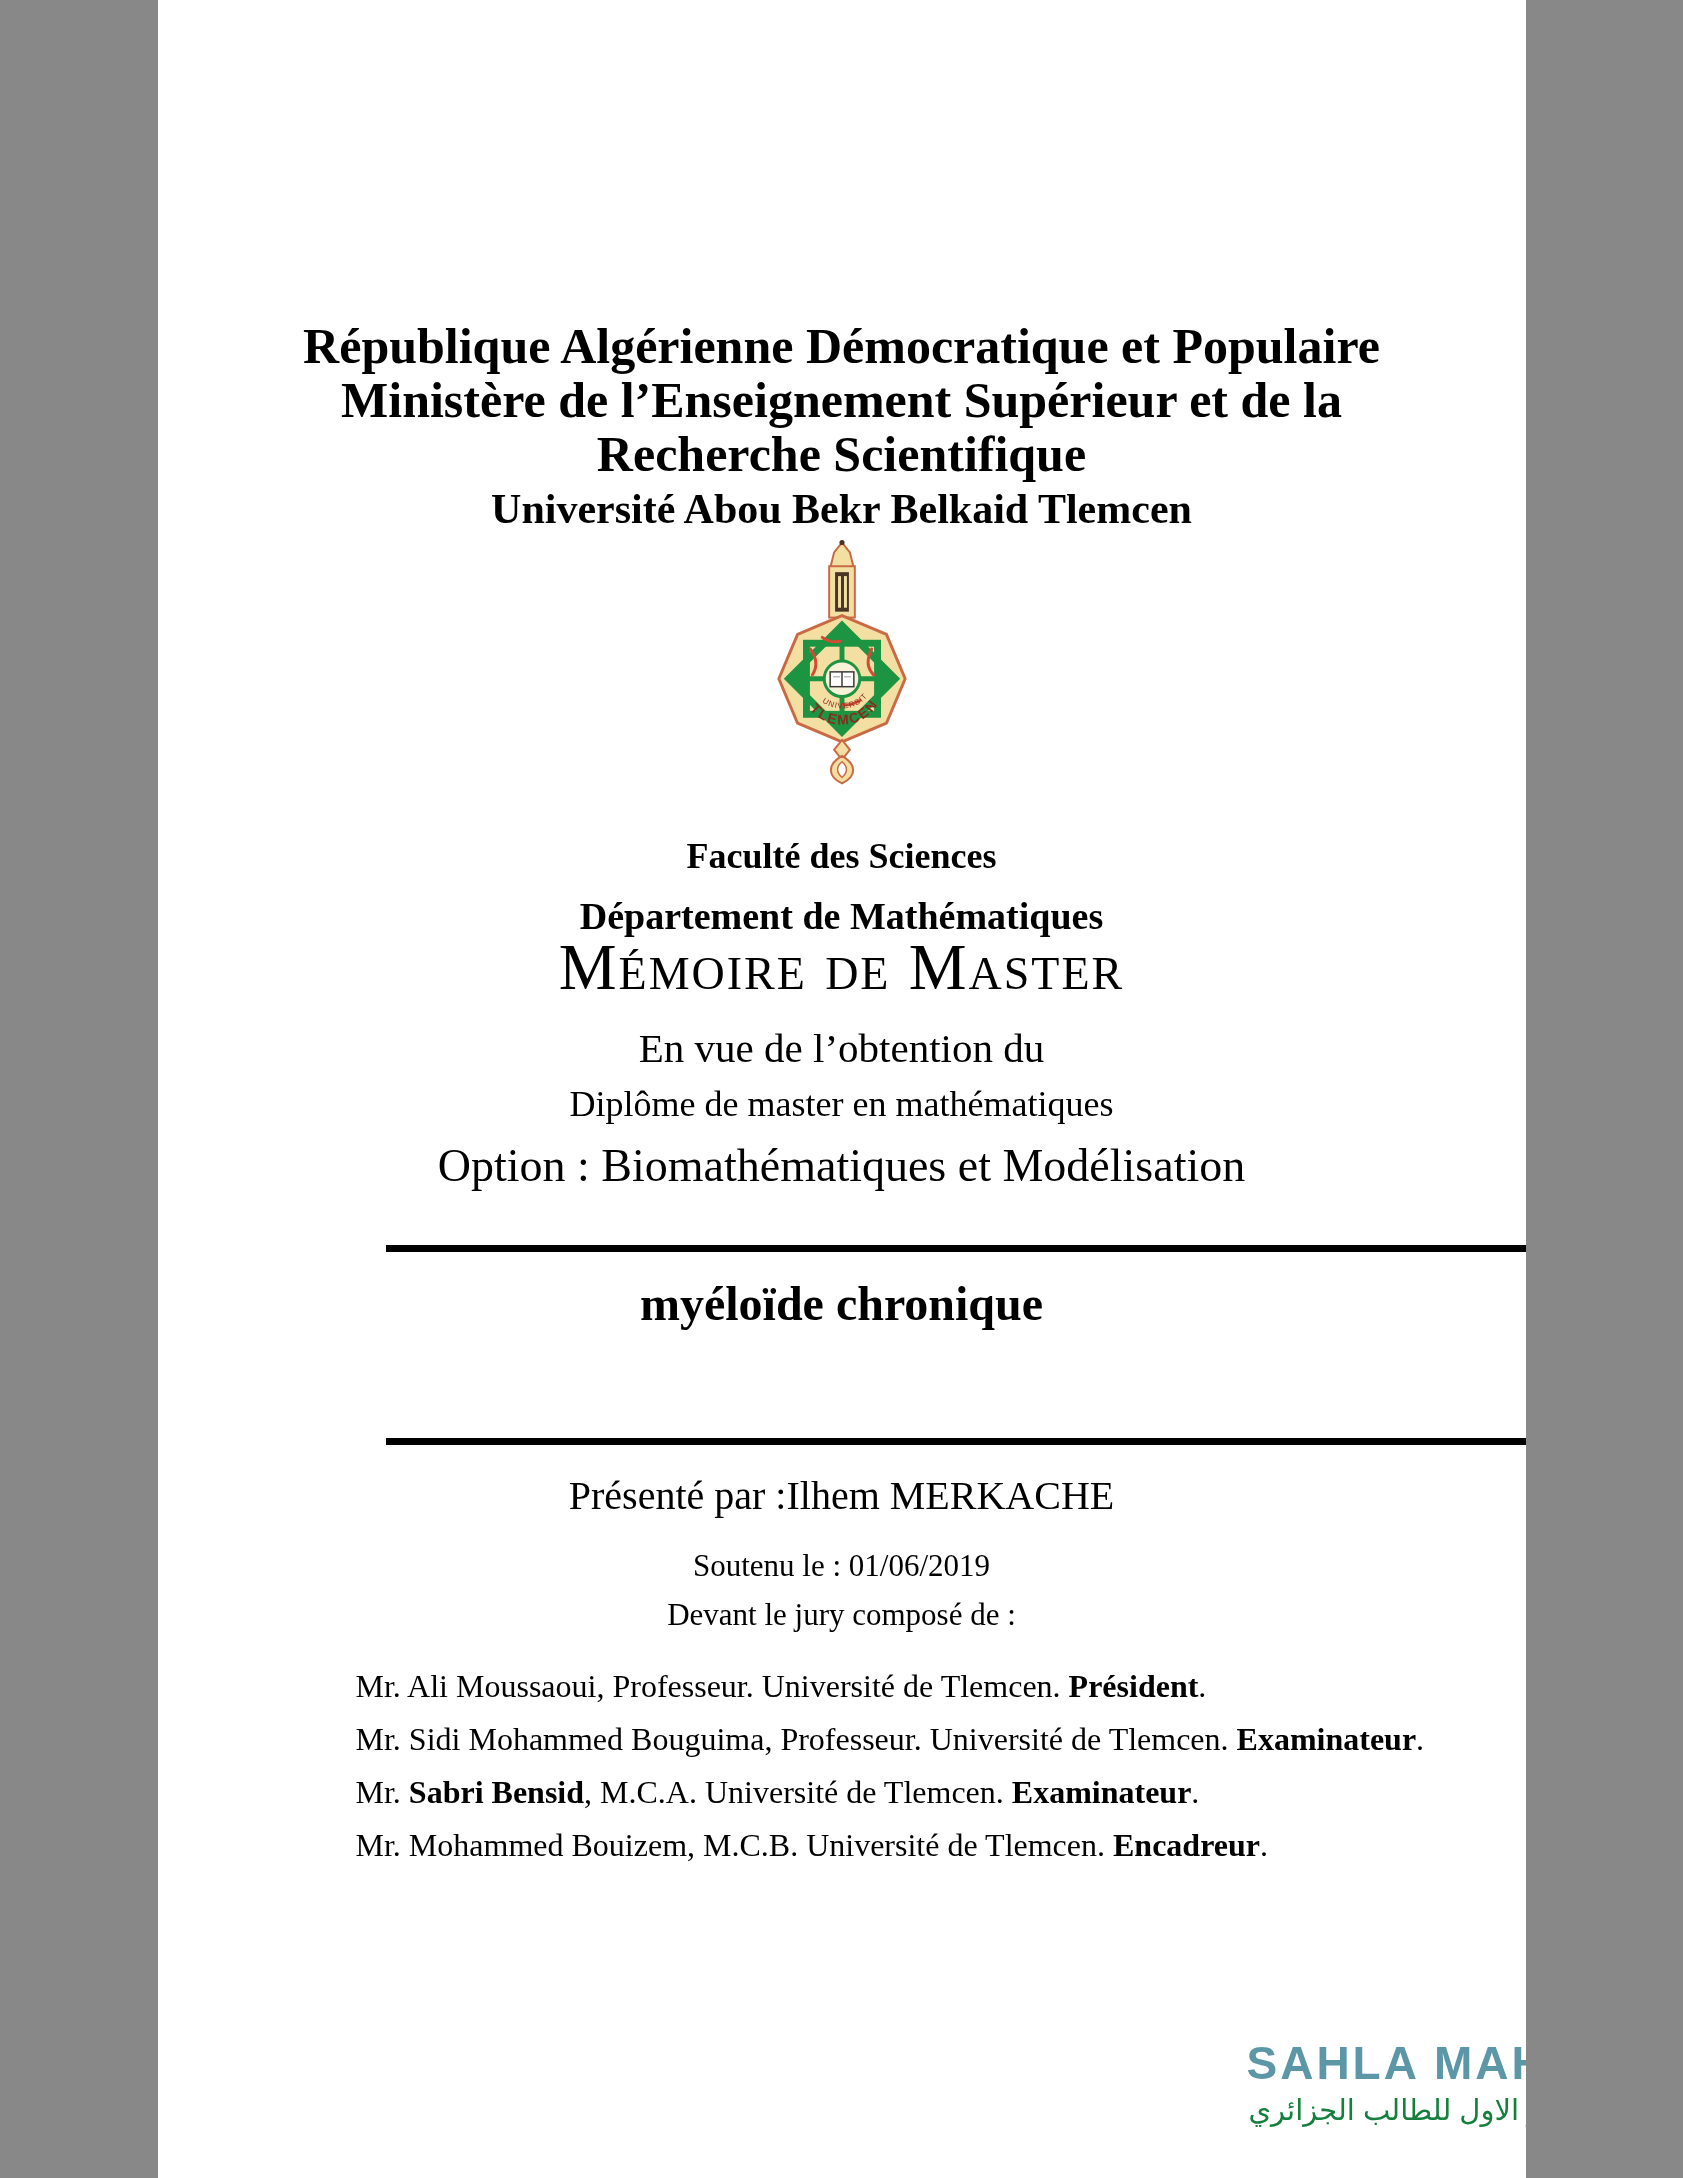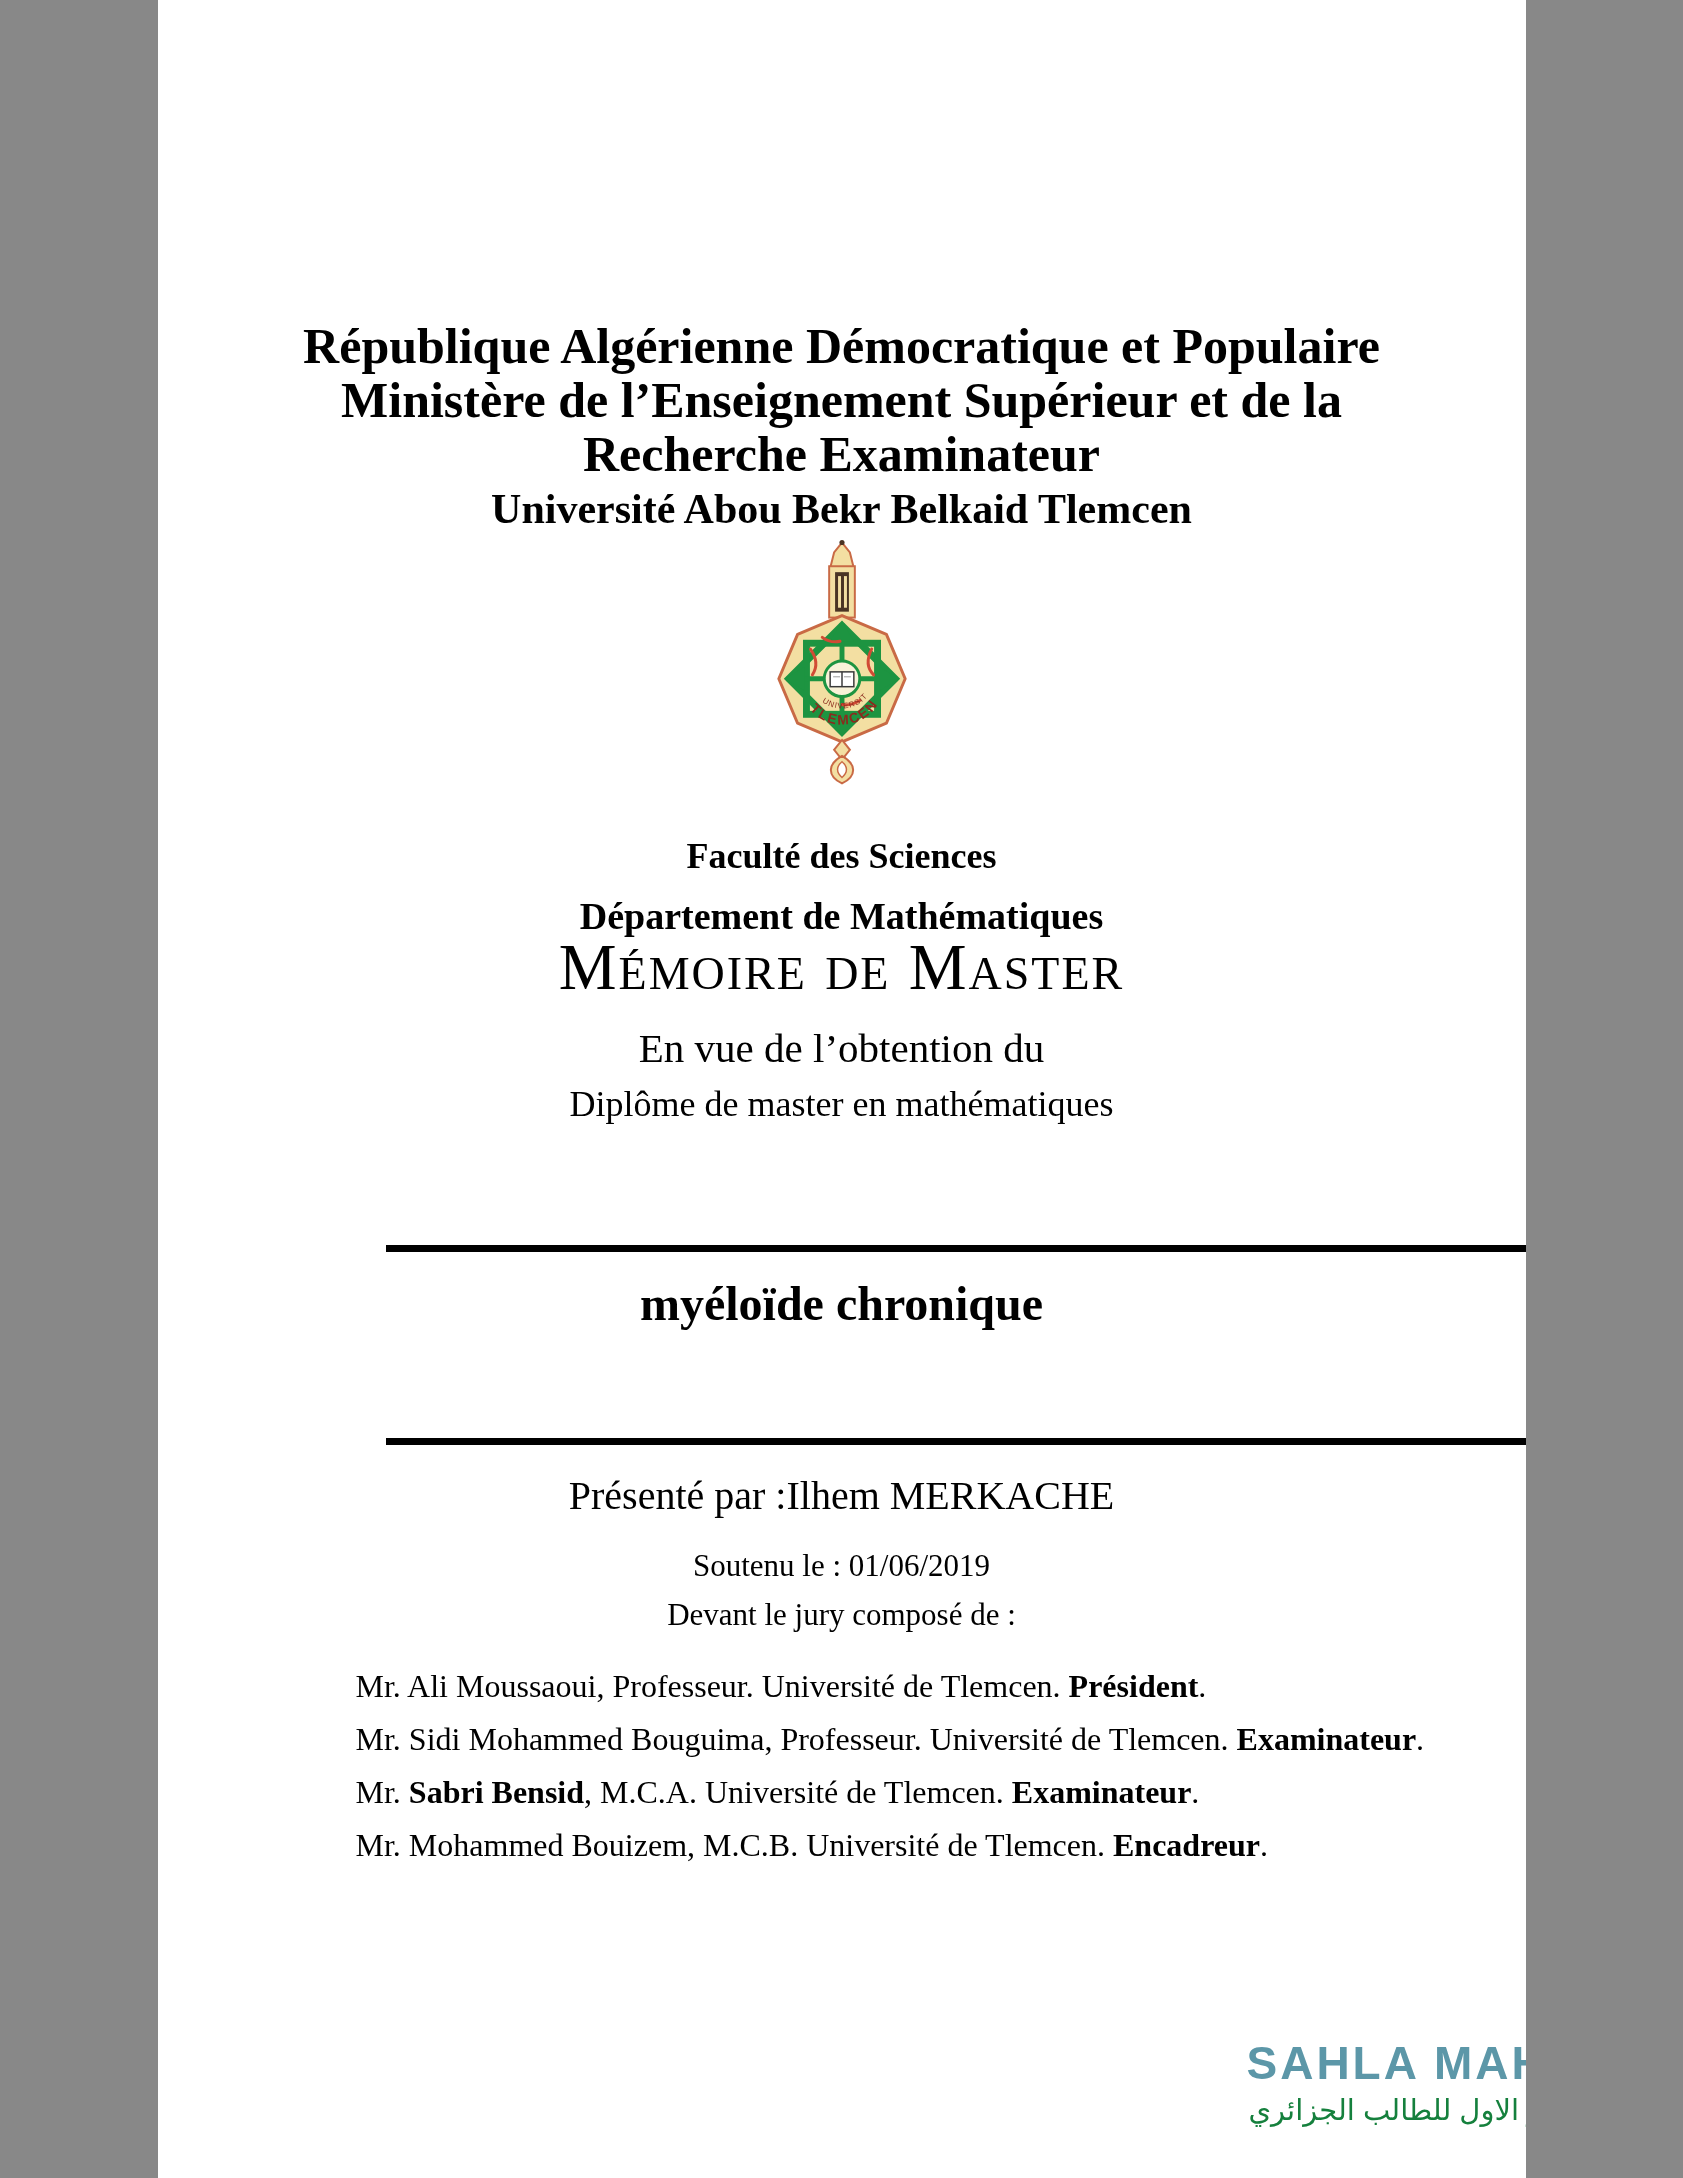--- a/index.html
+++ b/index.html
@@ -36,21 +36,21 @@
   .brand-icon{margin-left:4px;margin-top:8px;}
 </style>
 </head>
 <body>
 
 <div class="page">
 
   <div class="c gov-header">
     <div>République Algérienne Démocratique et Populaire</div>
     <div>Ministère de l’Enseignement Supérieur et de la</div>
-    <div>Recherche Examinateur</div>
+    <div>Recherche Scientifique</div>
   </div>
   <div class="c university-name">Université Abou Bekr Belkaid Tlemcen</div>
 
   <svg class="seal" width="154" height="248" viewBox="0 0 156 250">
 
     <g>
       <path d="M66 30 L70 14 L78 4 L86 14 L90 30 Z" fill="#F3DFA2" stroke="#C96A45" stroke-width="2"></path>
       <rect x="65" y="28" width="26" height="52" fill="#F3DFA2" stroke="#C96A45" stroke-width="2"></rect>
       <rect x="71" y="34" width="14" height="40" fill="#4A3424"></rect>
       <rect x="74" y="38" width="3" height="32" fill="#F3DFA2"></rect>
@@ -108,20 +108,21 @@
       <path d="M78 220 C 92 228 94 240 78 248 C 62 240 64 228 78 220 Z" fill="#F3DFA2" stroke="#C96A45" stroke-width="2"></path>
       <path d="M78 226 C 84 231 84 237 78 242 C 72 237 72 231 78 226 Z" fill="#FFFFFF" stroke="#C96A45" stroke-width="1.5"></path>
     </g>
   </svg>
 
   <div class="c faculty">Faculté des Sciences</div>
   <div class="c department">Département de Mathématiques</div>
   <div class="c memoire">Mémoire de Master</div>
   <div class="c purpose">En vue de l’obtention du</div>
   <div class="c diploma">Diplôme de master en mathématiques</div>
+  <div class="c option">Option : Biomathématiques et Modélisation</div>
 
   <div class="rule rule-top"></div>
   <div class="c thesis-title">
     <div>myéloïde chronique</div>
   </div>
   <div class="rule rule-bottom"></div>
 
   <div class="c presented">Présenté par :Ilhem MERKACHE</div>
   <div class="c soutenu">Soutenu le : 01/06/2019</div>
   <div class="c jury-intro">Devant le jury composé de :</div>

